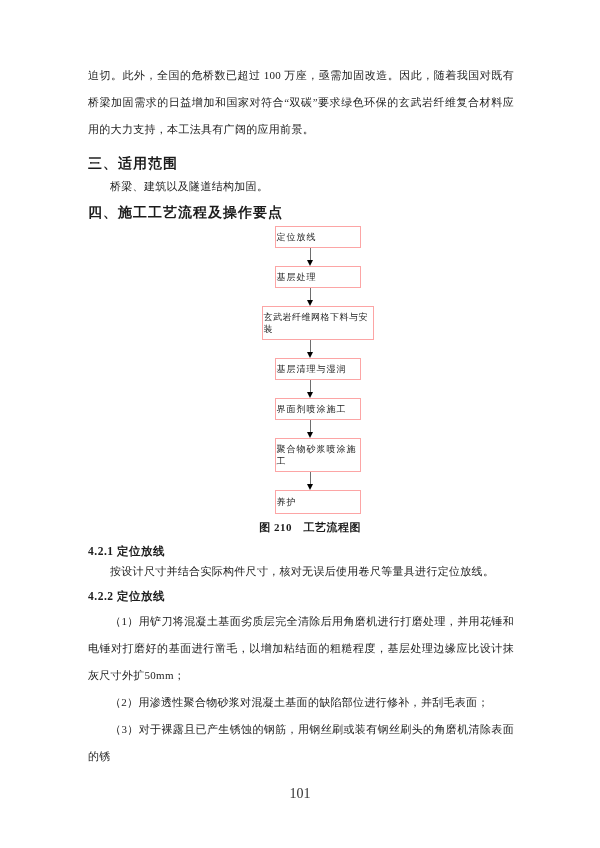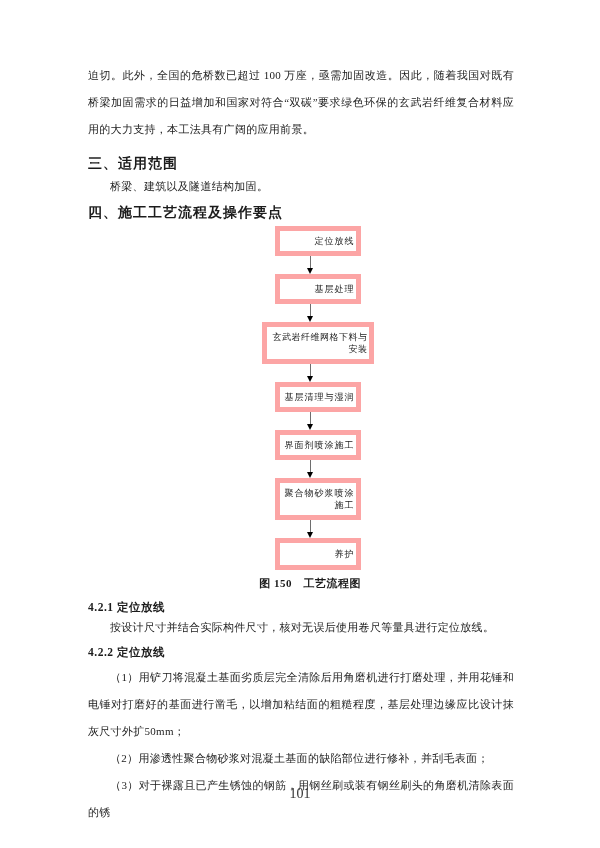--- a/index.html
+++ b/index.html
@@ -56,26 +56,26 @@
     margin-top:3px;
     position:relative;
     left:9px;
     display:flex;
     flex-direction:column;
     align-items:center;
   }
   .flow-box {
     box-sizing:border-box;
     width:86px;
-    border:5px solid #fca5a5;
+    border:1px solid #fca5a5;
     padding:4px 1px;
     font-size:9px;
     line-height:12px;
     letter-spacing:1px;
-    text-align:right;
+    text-align:left;
     color:#222;
     background:#fff;
     margin-left:15px;
   }
   .flow-box.wide { width:112px; letter-spacing:0.5px;font-family:Liberation Serif, serif; }
   .flow-box.last { padding:5px 1px; }
   .flow-arrow {
     height:18px;
     display:flex;
     flex-direction:column;
@@ -147,21 +147,21 @@
         <span class="head"></span>
       </div>
     <div class="flow-box">聚合物砂浆喷涂施工</div>
     <div class="flow-arrow">
         <span class="line"></span>
         <span class="head"></span>
       </div>
     <div class="flow-box last">养护</div>
   </div>
 
-  <p class="figure-caption">图 150　工艺流程图</p>
+  <p class="figure-caption">图 210　工艺流程图</p>
 
 
   <h4 class="doc-h4">4.2.1 定位放线</h4>
   <p class="body-text indent single p421">按设计尺寸并结合实际构件尺寸，核对无误后使用卷尺等量具进行定位放线。</p>
 
   <h4 class="doc-h4 tight">4.2.2 定位放线</h4>
   <p class="body-text indent pitem first">（1）用铲刀将混凝土基面劣质层完全清除后用角磨机进行打磨处理，并用花锤和电锤对打磨好的基面进行凿毛，以增加粘结面的粗糙程度，基层处理边缘应比设计抹灰尺寸外扩50mm；</p>
   <p class="body-text indent pitem">（2）用渗透性聚合物砂浆对混凝土基面的缺陷部位进行修补，并刮毛表面；</p>
   <p class="body-text indent pitem">（3）对于裸露且已产生锈蚀的钢筋，用钢丝刷或装有钢丝刷头的角磨机清除表面的锈</p>
 

